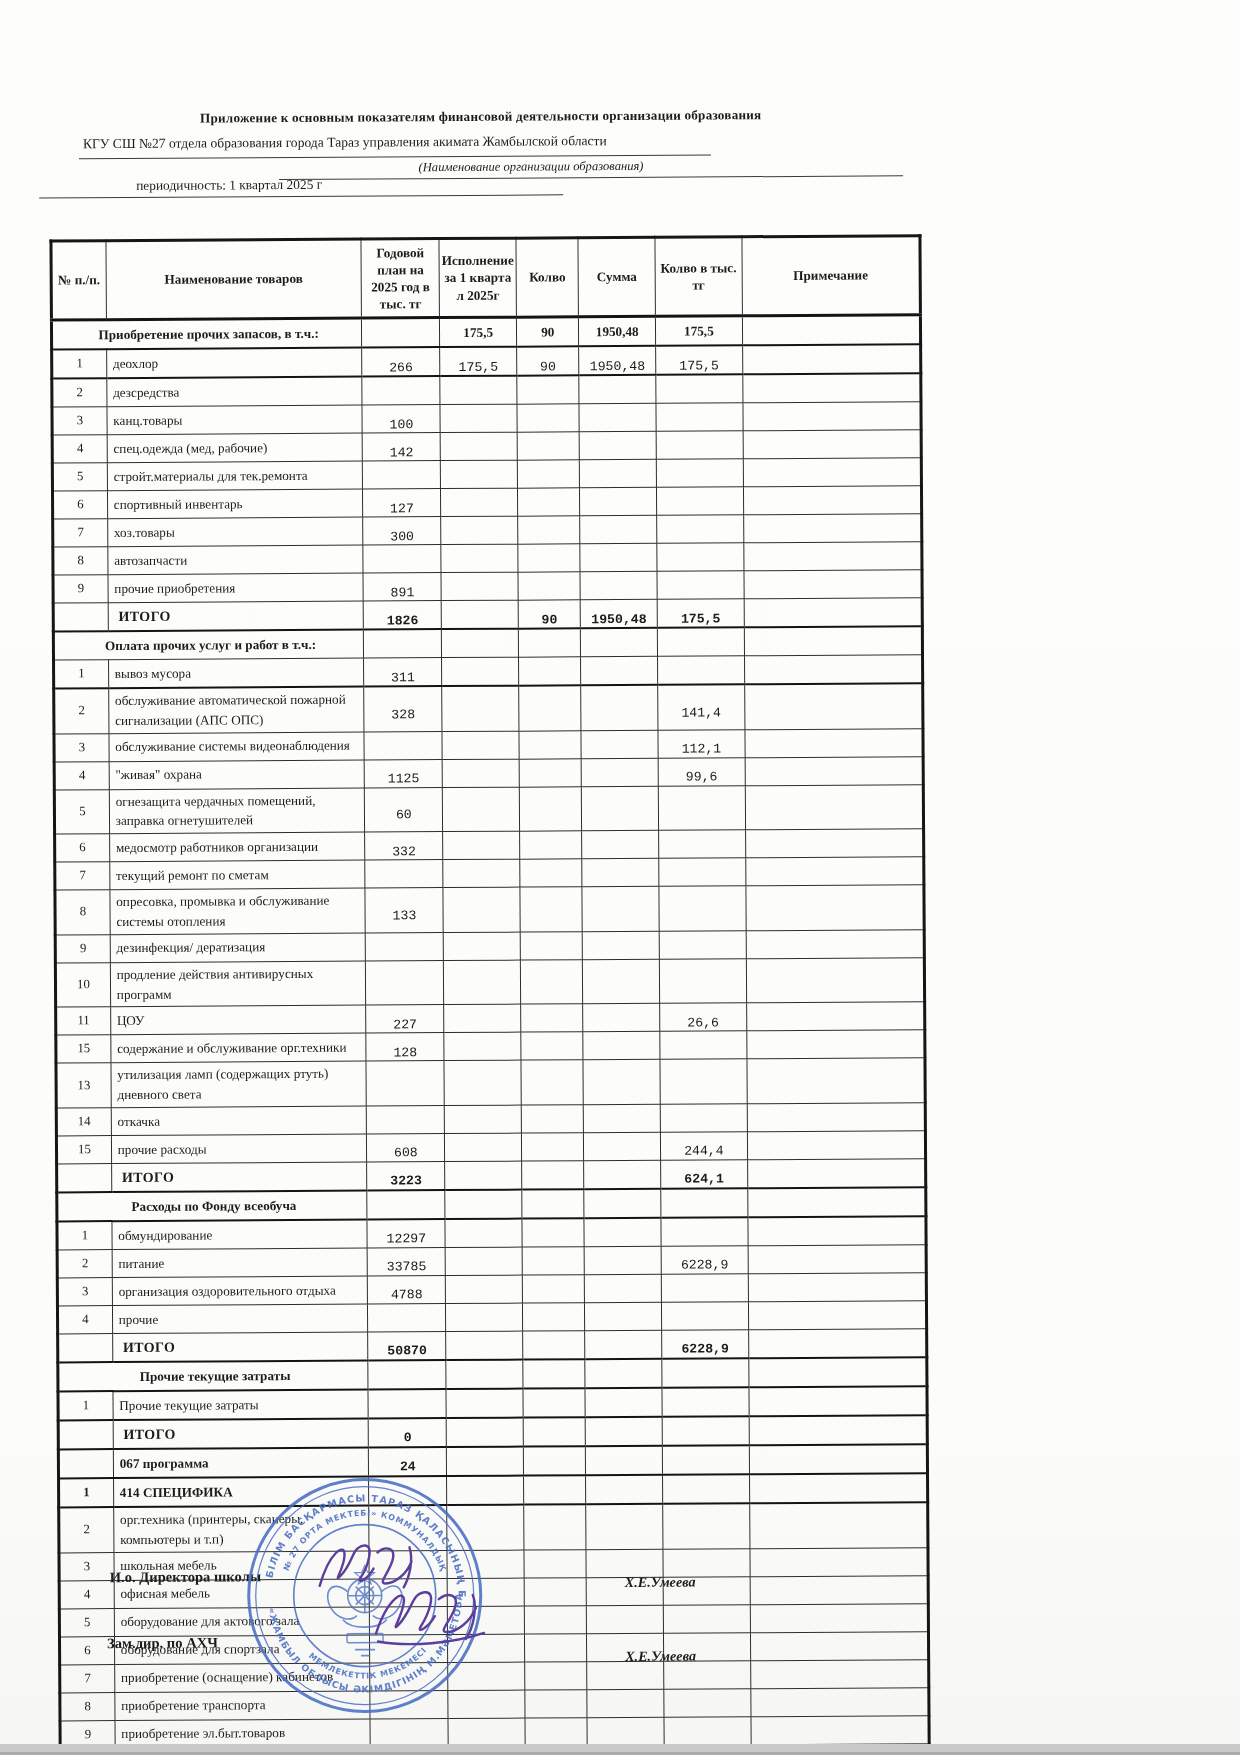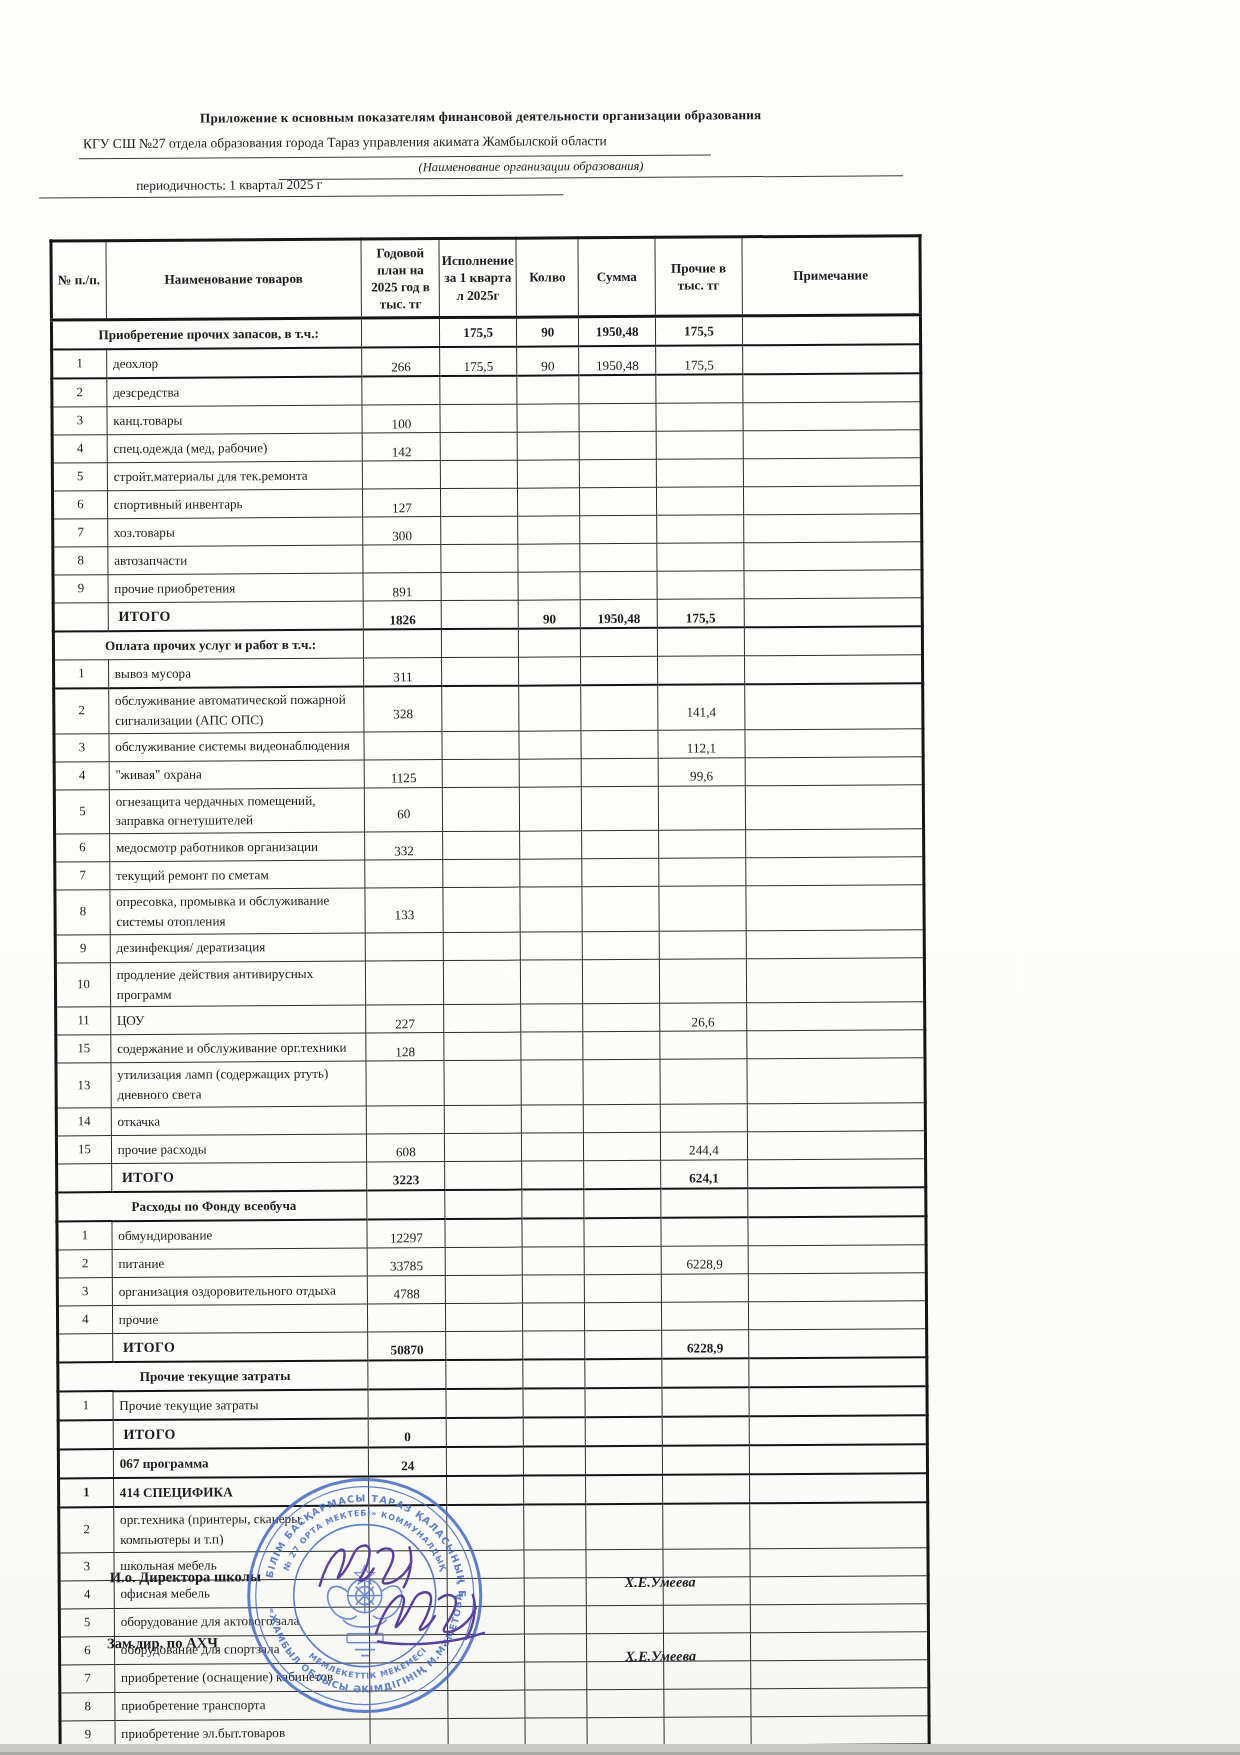--- a/index.html
+++ b/index.html
@@ -42,21 +42,21 @@
   .fin td{height:23px;}
   td.lbl{text-align:left;padding-left:6px;line-height:1.5;}
   td.numc{text-align:center;font-size:12.8px;}
   td.val{text-align:center;}
   tr.section td{border-top:2.8px solid #141414;font-weight:bold;}
   tr.section td.lbl{text-align:center;}
   tr.hb td{border-bottom:2.8px solid #141414;}
   tr.total td.lbl{font-weight:bold;font-size:14px;padding-left:10px;letter-spacing:.4px;}
   tr.total td.val{font-weight:bold;}
   tr.item-bold td{font-weight:bold;}
-  span.low{position:relative;top:5px;display:inline-block;}
+  span.low{position:relative;top:5px;display:inline-block;font-family:Liberation Mono, monospace;}
 
   
   .sig-role{position:absolute;font-weight:bold;font-size:14.6px;text-align:right;}
   .sig-name{position:absolute;font-weight:bold;font-size:14.2px;font-style:italic;}
   .role1{left:100px;top:1566px;}
   .name1{left:615px;top:1574px;}
   .role2{left:97px;top:1632px;}
   .name2{left:615px;top:1648px;}
 
   .stamp{position:absolute;left:233px;top:1472px;width:244px;height:244px;opacity:.88;}
@@ -93,21 +93,21 @@
           <col style="width:20.5%">
       </colgroup>
       <thead>
         <tr>
           <th>№ п./п.</th>
           <th>Наименование товаров</th>
           <th>Годовой план на 2025 год в тыс. тг</th>
           <th class="brk">Исполнение за 1 квартал 2025г</th>
           <th>Колво</th>
           <th>Сумма</th>
-          <th>Прочие в тыс. тг</th>
+          <th>Колво в тыс. тг</th>
           <th>Примечание</th>
         </tr>
       </thead>
       <tbody>
           <tr class="section hb">
             <td colspan="2" class="lbl"><span>Приобретение прочих  запасов, в т.ч.:</span></td>
             <td class="val"></td>
             <td class="val"><span>175,5</span></td>
             <td class="val"><span>90</span></td>
             <td class="val"><span>1950,48</span></td>

